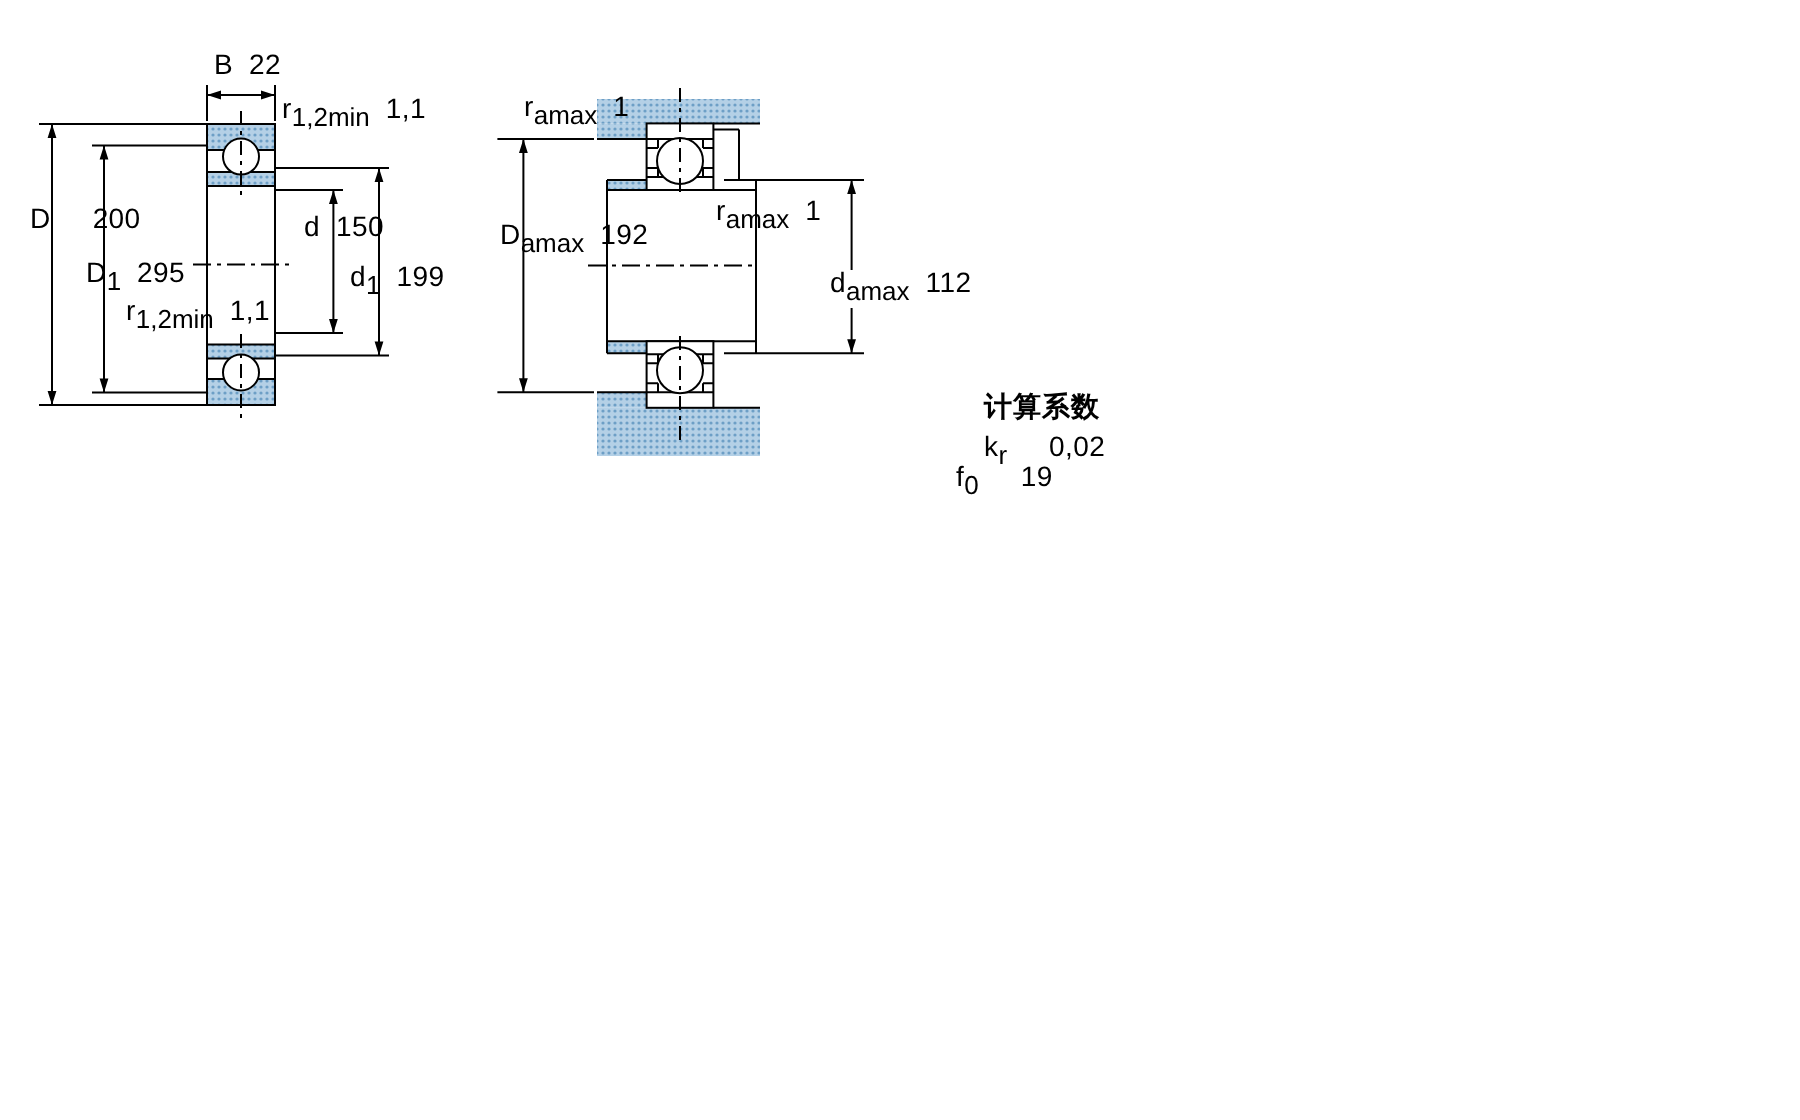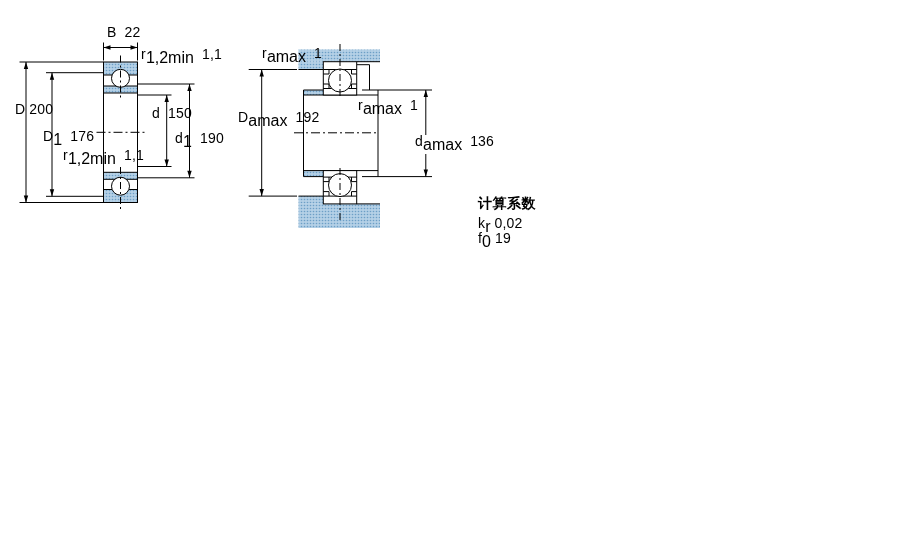--- a/index.html
+++ b/index.html
@@ -7,23 +7,23 @@
          font-family:"Liberation Sans",sans-serif;color:#000;}
   svg{position:absolute;left:0;top:0;}
   .ln{stroke:#000;stroke-width:1;fill:none;}
   .ar{fill:#000;stroke:none;}
   .cl{stroke:#000;stroke-width:1;fill:none;stroke-dasharray:9 3 2 3;}
   .clv{stroke:#000;stroke-width:1;fill:none;stroke-dasharray:7 3 2 3;}
   .ball{fill:#fff;stroke:#000;stroke-width:1;}
   .box{fill:#fff;stroke:#000;stroke-width:1;}
   .boxo{fill:none;stroke:#000;stroke-width:1;}
   .lbl{position:absolute;font-size:14px;line-height:14px;white-space:nowrap;letter-spacing:.2px;}
-  .lbl sub{font-size:16px;letter-spacing:0;}
+  .lbl sub{font-size:13px;letter-spacing:0;}
   .val{margin-left:8px;}
-  .val2{margin-left:4px;}
+  .val2{margin-left:21px;}
   .heading{font-weight:bold;letter-spacing:.5px;}
 </style>
 </head>
 <body>
 
 <div id="stage">
 
   <svg width="900" height="560" viewBox="0 0 900 560">
     <defs>
       <pattern id="stip" width="3" height="3" patternUnits="userSpaceOnUse">
@@ -109,35 +109,35 @@
       </g>
     </g>
   </svg>
 
   <div class="lbl" style="left:107px;top:25px"><span>B</span><span class="val">22</span></div>
 
   <div class="lbl" style="left:141px;top:47px"><span>r</span><sub>1,2min</sub><span class="val">1,1</span></div>
 
   <div class="lbl" style="left:15px;top:102px"><span>D</span><span class="val2">200</span></div>
 
-  <div class="lbl" style="left:43px;top:129px"><span>D</span><sub>1</sub><span class="val">176</span></div>
+  <div class="lbl" style="left:43px;top:129px"><span>D</span><sub>1</sub><span class="val">295</span></div>
 
   <div class="lbl" style="left:152px;top:106px"><span>d</span><span class="val">150</span></div>
 
-  <div class="lbl" style="left:175px;top:131px"><span>d</span><sub>1</sub><span class="val">190</span></div>
+  <div class="lbl" style="left:175px;top:131px"><span>d</span><sub>1</sub><span class="val">199</span></div>
 
   <div class="lbl" style="left:63px;top:148px"><span>r</span><sub>1,2min</sub><span class="val">1,1</span></div>
 
   <div class="lbl" style="left:262px;top:46px"><span>r</span><sub>amax</sub><span class="val">1</span></div>
 
-  <div class="lbl" style="left:238px;top:110px"><span>D</span><sub>amax</sub><span class="val">192</span></div>
+  <div class="lbl" style="left:250px;top:110px"><span>D</span><sub>amax</sub><span class="val">192</span></div>
 
   <div class="lbl" style="left:358px;top:98px"><span>r</span><sub>amax</sub><span class="val">1</span></div>
 
-  <div class="lbl" style="left:415px;top:134px"><span>d</span><sub>amax</sub><span class="val">136</span></div>
+  <div class="lbl" style="left:415px;top:134px"><span>d</span><sub>amax</sub><span class="val">112</span></div>
 
-  <div class="lbl heading" style="left:478px;top:196px"><span>计算系数</span></div>
+  <div class="lbl heading" style="left:492px;top:196px"><span>计算系数</span></div>
 
-  <div class="lbl" style="left:478px;top:216px"><span>k</span><sub>r</sub><span class="val2">0,02</span></div>
+  <div class="lbl" style="left:492px;top:216px"><span>k</span><sub>r</sub><span class="val2">0,02</span></div>
 
   <div class="lbl" style="left:478px;top:231px"><span>f</span><sub>0</sub><span class="val2">19</span></div>
 
 </div>
 
 </body></html>

